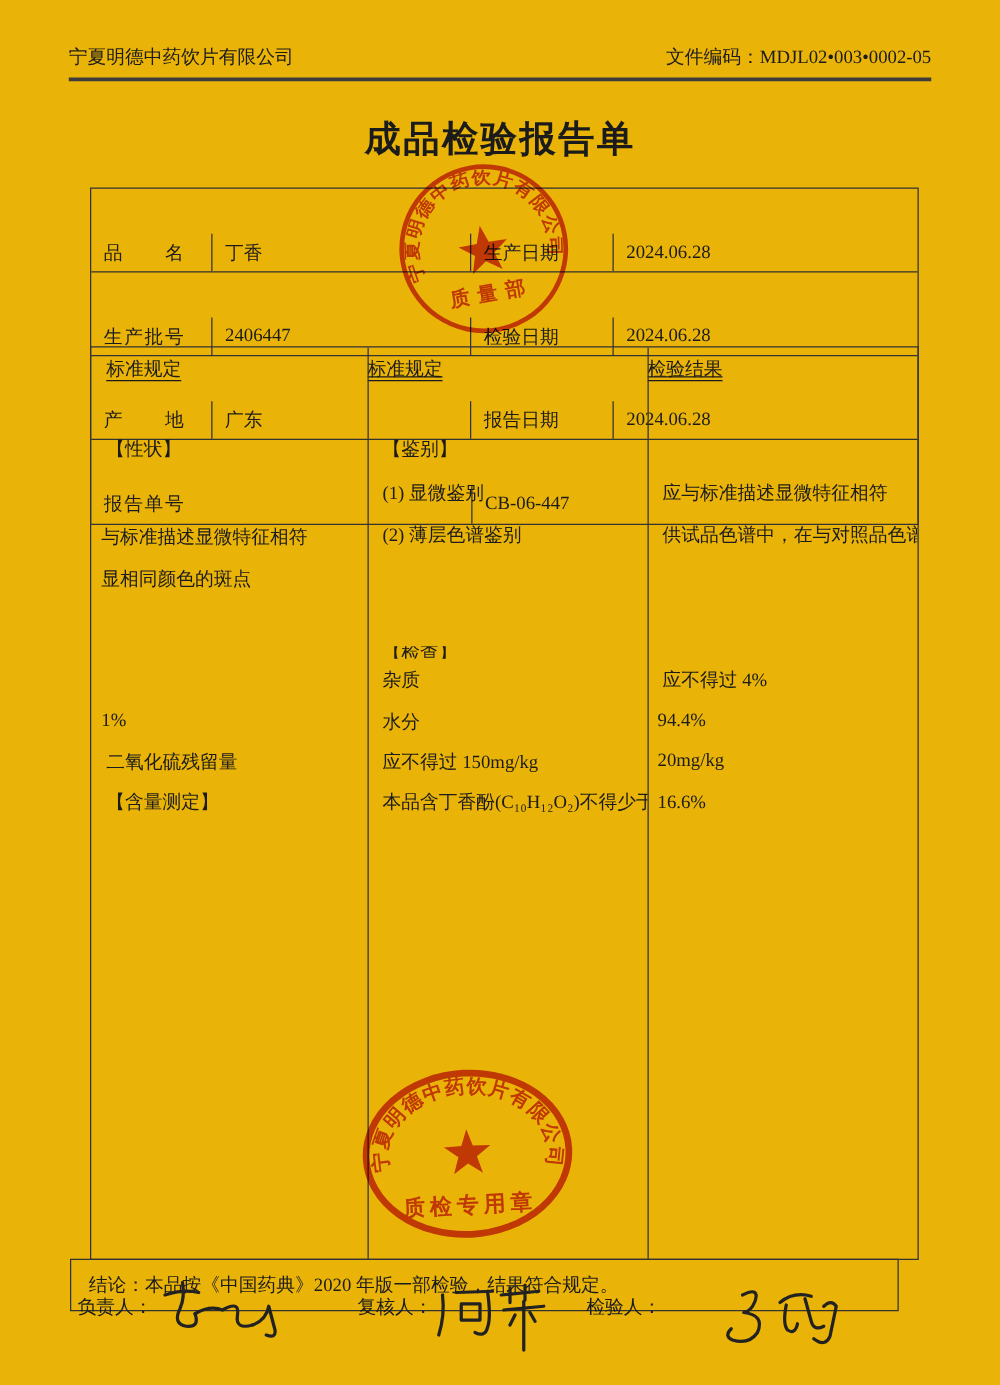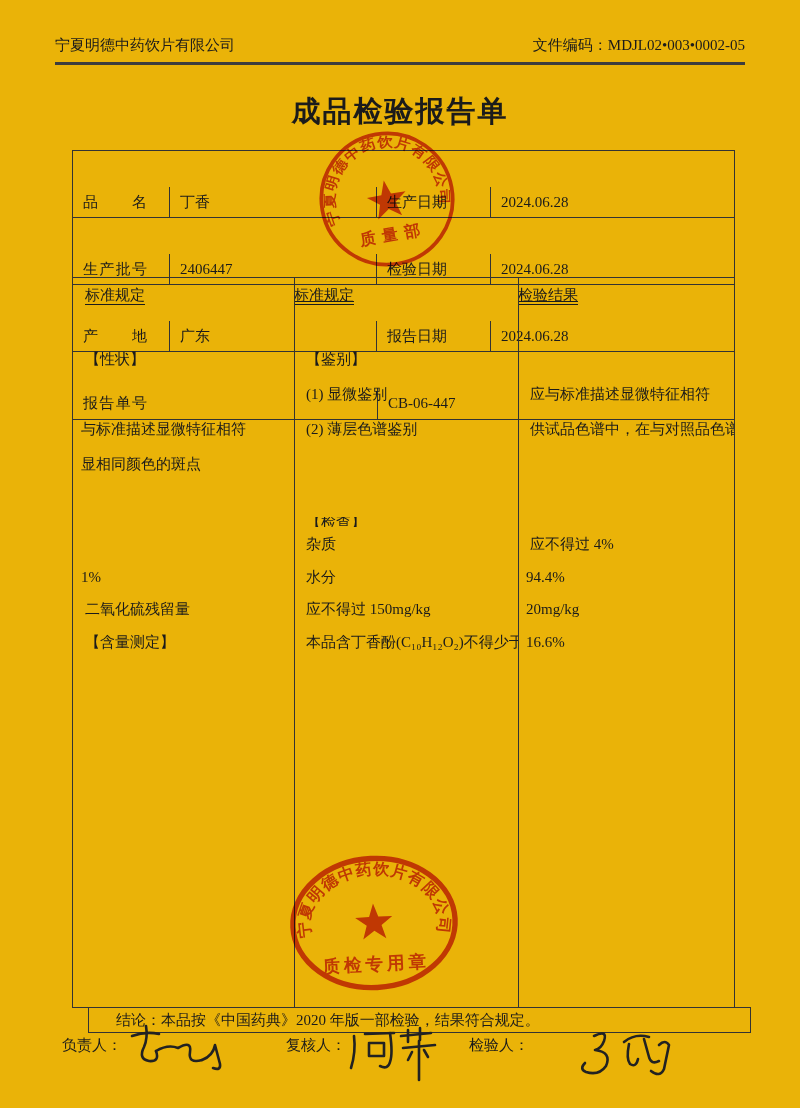--- a/index.html
+++ b/index.html
@@ -39,22 +39,22 @@
   .insp .vline { position:absolute; top:0; bottom:0; width:1px; background:#333; }
   .insp .c { display:flex; align-items:center; padding-left:12px; overflow:hidden; }
   .insp .c.center { justify-content:flex-start; padding-left:0;text-decoration:underline; }
   .insp .c.top2 { display:block; padding-top:0; }
   .insp .c.top2 div { line-height:35px; white-space:nowrap; }
   .insp .hcell { align-items:flex-start; padding-top:8px; }
   .insp .hcell span { text-decoration:underline; text-underline-offset:4px; }
   .insp .res { padding-left:8px; }
   
   .concl {
-    position:absolute; left:88px; top:1007px; width:663px; height:26px;
-    border:1px solid #333; font-size:15px; display:flex; align-items:center; padding-left:27px;
+    position:absolute; left:56px; top:1007px; width:663px; height:42px;
+    border:1px solid #333; font-size:15px; display:flex; align-items:center; padding-left:14px;
   }
   
   .flabel { position:absolute; top:1036px; font-size:15px; }
   .sig { position:absolute; }
   .sig path { fill:none; stroke:#222; stroke-width:2.6; stroke-linecap:round; stroke-linejoin:round; }
   
   .stamp { position:absolute; mix-blend-mode:multiply; opacity:.85; pointer-events:none; }
   .stamp text { font-family:"Liberation Serif","DejaVu Serif",serif; font-weight:bold; }
 </style>
 </head>

